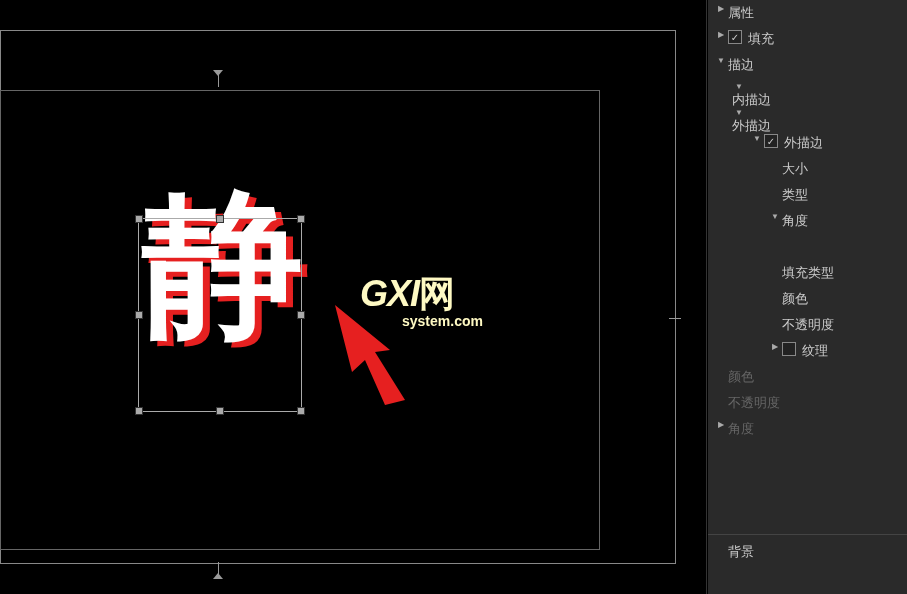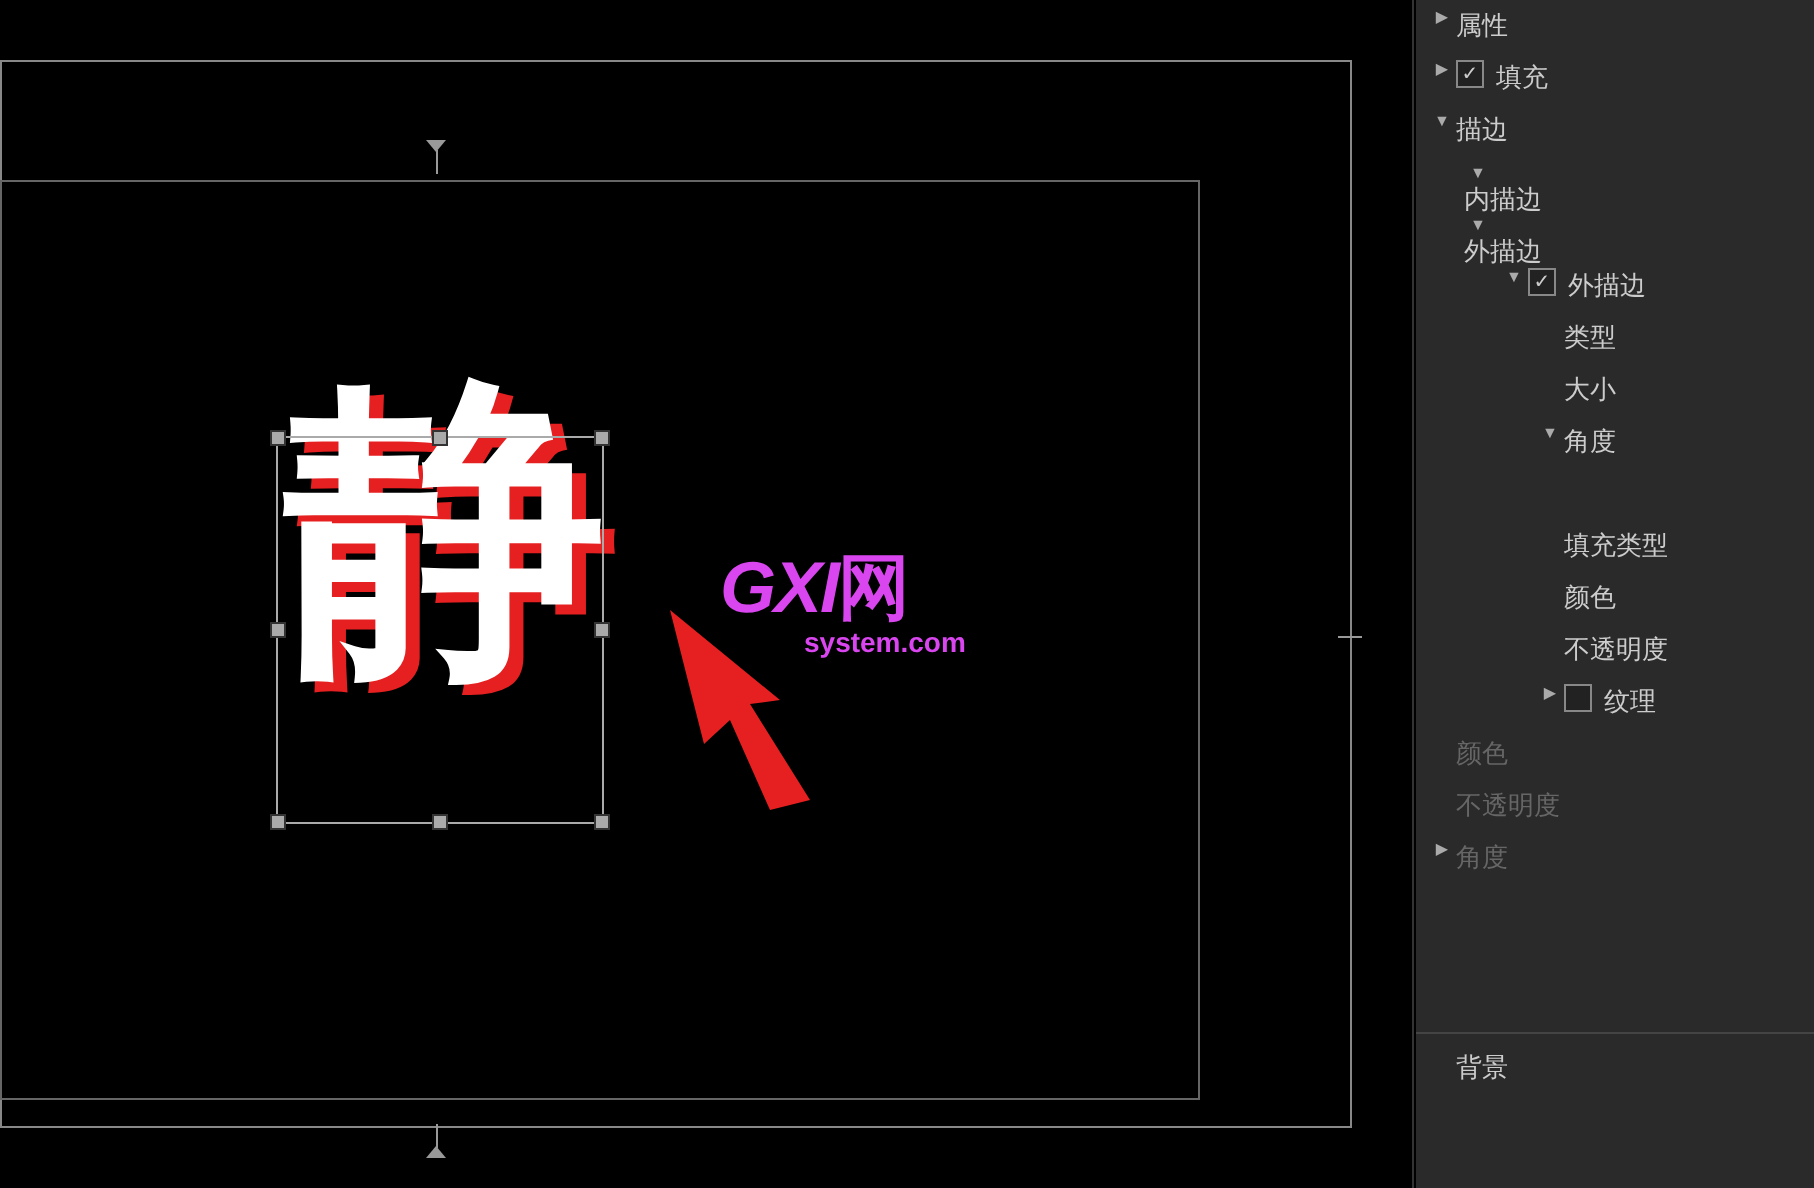--- a/index.html
+++ b/index.html
@@ -122,21 +122,21 @@
     .handle.tr { top: -4px; right: -4px; }
     .handle.ml { top: calc(50% - 4px); left: -4px; }
     .handle.mr { top: calc(50% - 4px); right: -4px; }
     .handle.bl { bottom: -4px; left: -4px; }
     .handle.bc { bottom: -4px; left: calc(50% - 4px); }
     .handle.br { bottom: -4px; right: -4px; }
     .watermark {
       position: absolute;
       top: 270px;
       left: 360px;
-      color: #d946ef;
+      color: #fef9c3;
       font-style: italic;
     }
     .watermark-main {
       font-size: 36px;
       font-weight: bold;
       letter-spacing: -1px;
     }
     .watermark-main .normal { font-style: normal; }
     .watermark-sub {
       font-size: 14px;
@@ -193,21 +193,21 @@
       background: #222;
     }
     .checkbox.checked::before { content: "✓"; }
     .disabled { color: #666; }
     .indent-0 { padding-left: 6px; }
     .indent-1 { padding-left: 24px; flex-direction: column; }
     .indent-2 { padding-left: 42px; }
     .indent-3 { padding-left: 60px; }
     .bottom-cut {
       border-top: 1px solid #444;
-      margin-top: 70px;
+      margin-top: 88px;
       padding-top: 8px;
     }
   </style>
 </head>
 <body>
 
 <div class="canvas-area">
   <div class="canvas-inner"></div>
   <div class="canvas-frame"></div>
   <div class="ruler-indicator-top"></div>
@@ -266,25 +266,25 @@
     <span class="arrow down"></span>
     <span>外描边</span>
   </div>
   <div class="tree-item indent-2">
     <span class="arrow down"></span>
     <span class="checkbox checked"></span>
     <span>外描边</span>
   </div>
   <div class="tree-item indent-3">
     <span class="arrow none"></span>
+    <span>大小</span>
+  </div>
+  <div class="tree-item indent-3">
+    <span class="arrow none"></span>
     <span>类型</span>
-  </div>
-  <div class="tree-item indent-3">
-    <span class="arrow none"></span>
-    <span>大小</span>
   </div>
   <div class="tree-item indent-3">
     <span class="arrow down"></span>
     <span>角度</span>
   </div>
   <div style="height:26px"></div>
   <div class="tree-item indent-3">
     <span class="arrow none"></span>
     <span>填充类型</span>
   </div>

